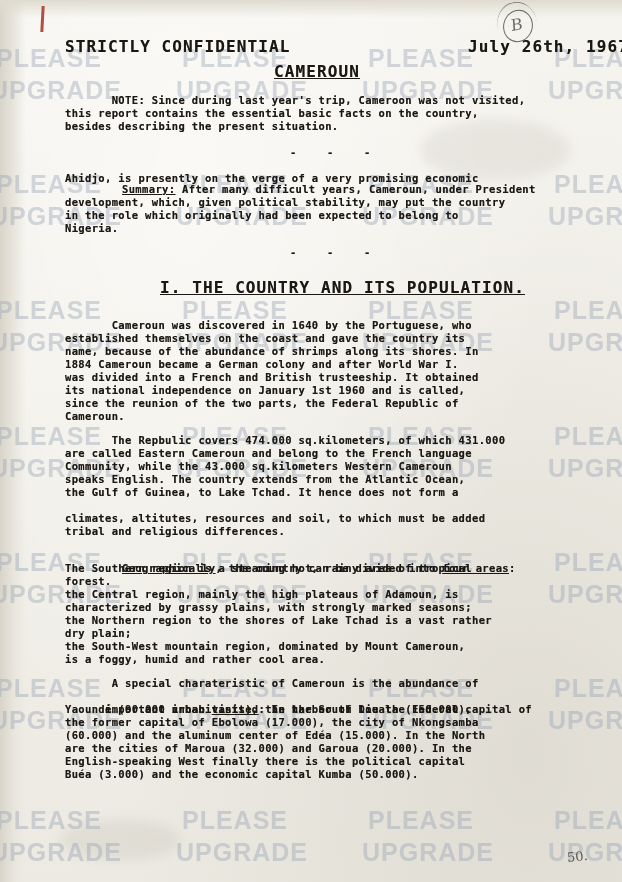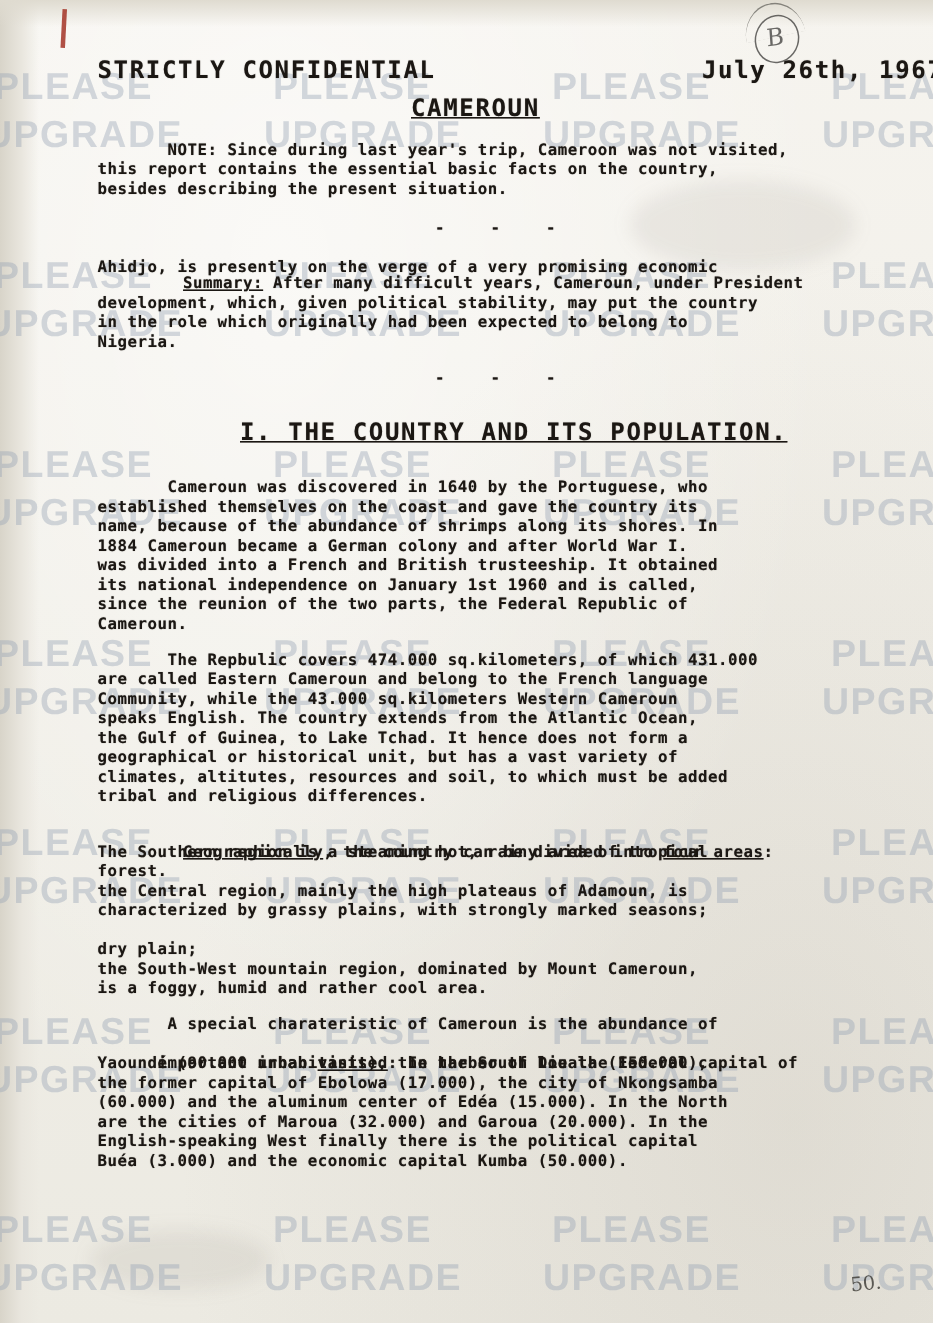--- a/index.html
+++ b/index.html
@@ -261,31 +261,31 @@
     <div class="line" style="left:65px; top:371px;">was divided into a French and British trusteeship. It obtained</div>
     <div class="line" style="left:65px; top:384px;">its national independence on January 1st 1960 and is called,</div>
     <div class="line" style="left:65px; top:397px;">since the reunion of the two parts, the Federal Republic of</div>
     <div class="line" style="left:65px; top:410px;">Cameroun.</div>
 
     <div class="line" style="left:65px; top:434px;">       The Repbulic covers 474.000 sq.kilometers, of which 431.000</div>
     <div class="line" style="left:65px; top:447px;">are called Eastern Cameroun and belong to the French language</div>
     <div class="line" style="left:65px; top:460px;">Community, while the 43.000 sq.kilometers Western Cameroun</div>
     <div class="line" style="left:65px; top:473px;">speaks English. The country extends from the Atlantic Ocean,</div>
     <div class="line" style="left:65px; top:486px;">the Gulf of Guinea, to Lake Tchad. It hence does not form a</div>
-    <div class="line" style="left:65px; top:499px;">geographical or historical unit, but has a vast variety of</div>
     <div class="line" style="left:65px; top:512px;">climates, altitutes, resources and soil, to which must be added</div>
     <div class="line" style="left:65px; top:525px;">tribal and religious differences.</div>
 
     <div class="line" style="left:82px; top:549px;">
       <span class="u">Geographically</span><span>, the country can be divided into </span><span class="u">four areas</span><span>:</span>
     </div>
     <div class="line" style="left:65px; top:562px;">The Southern region is a steaming hot, rainy area of tropical</div>
     <div class="line" style="left:65px; top:575px;">forest.</div>
     <div class="line" style="left:65px; top:601px;">characterized by grassy plains, with strongly marked seasons;</div>
     <div class="line" style="left:65px; top:588px;">the Central region, mainly the high plateaus of Adamoun, is</div>
+    <div class="line" style="left:65px; top:614px;">the Northern region to the shores of Lake Tchad is a vast rather</div>
     <div class="line" style="left:65px; top:627px;">dry plain;</div>
     <div class="line" style="left:65px; top:640px;">the South-West mountain region, dominated by Mount Cameroun,</div>
     <div class="line" style="left:65px; top:653px;">is a foggy, humid and rather cool area.</div>
 
     <div class="line" style="left:65px; top:677px;">       A special charateristic of Cameroun is the abundance of</div>
     <div class="line" style="left:65px; top:690px;">
       <span>important urban </span><span class="u">visited</span><span>: In the South lie the Federal capital of</span>
     </div>
     <div class="line" style="left:65px; top:703px;">Yaoundé (90.000 inhabitants), the harber of Douala (150.000),</div>
     <div class="line" style="left:65px; top:716px;">the former capital of Ebolowa (17.000), the city of Nkongsamba</div>

